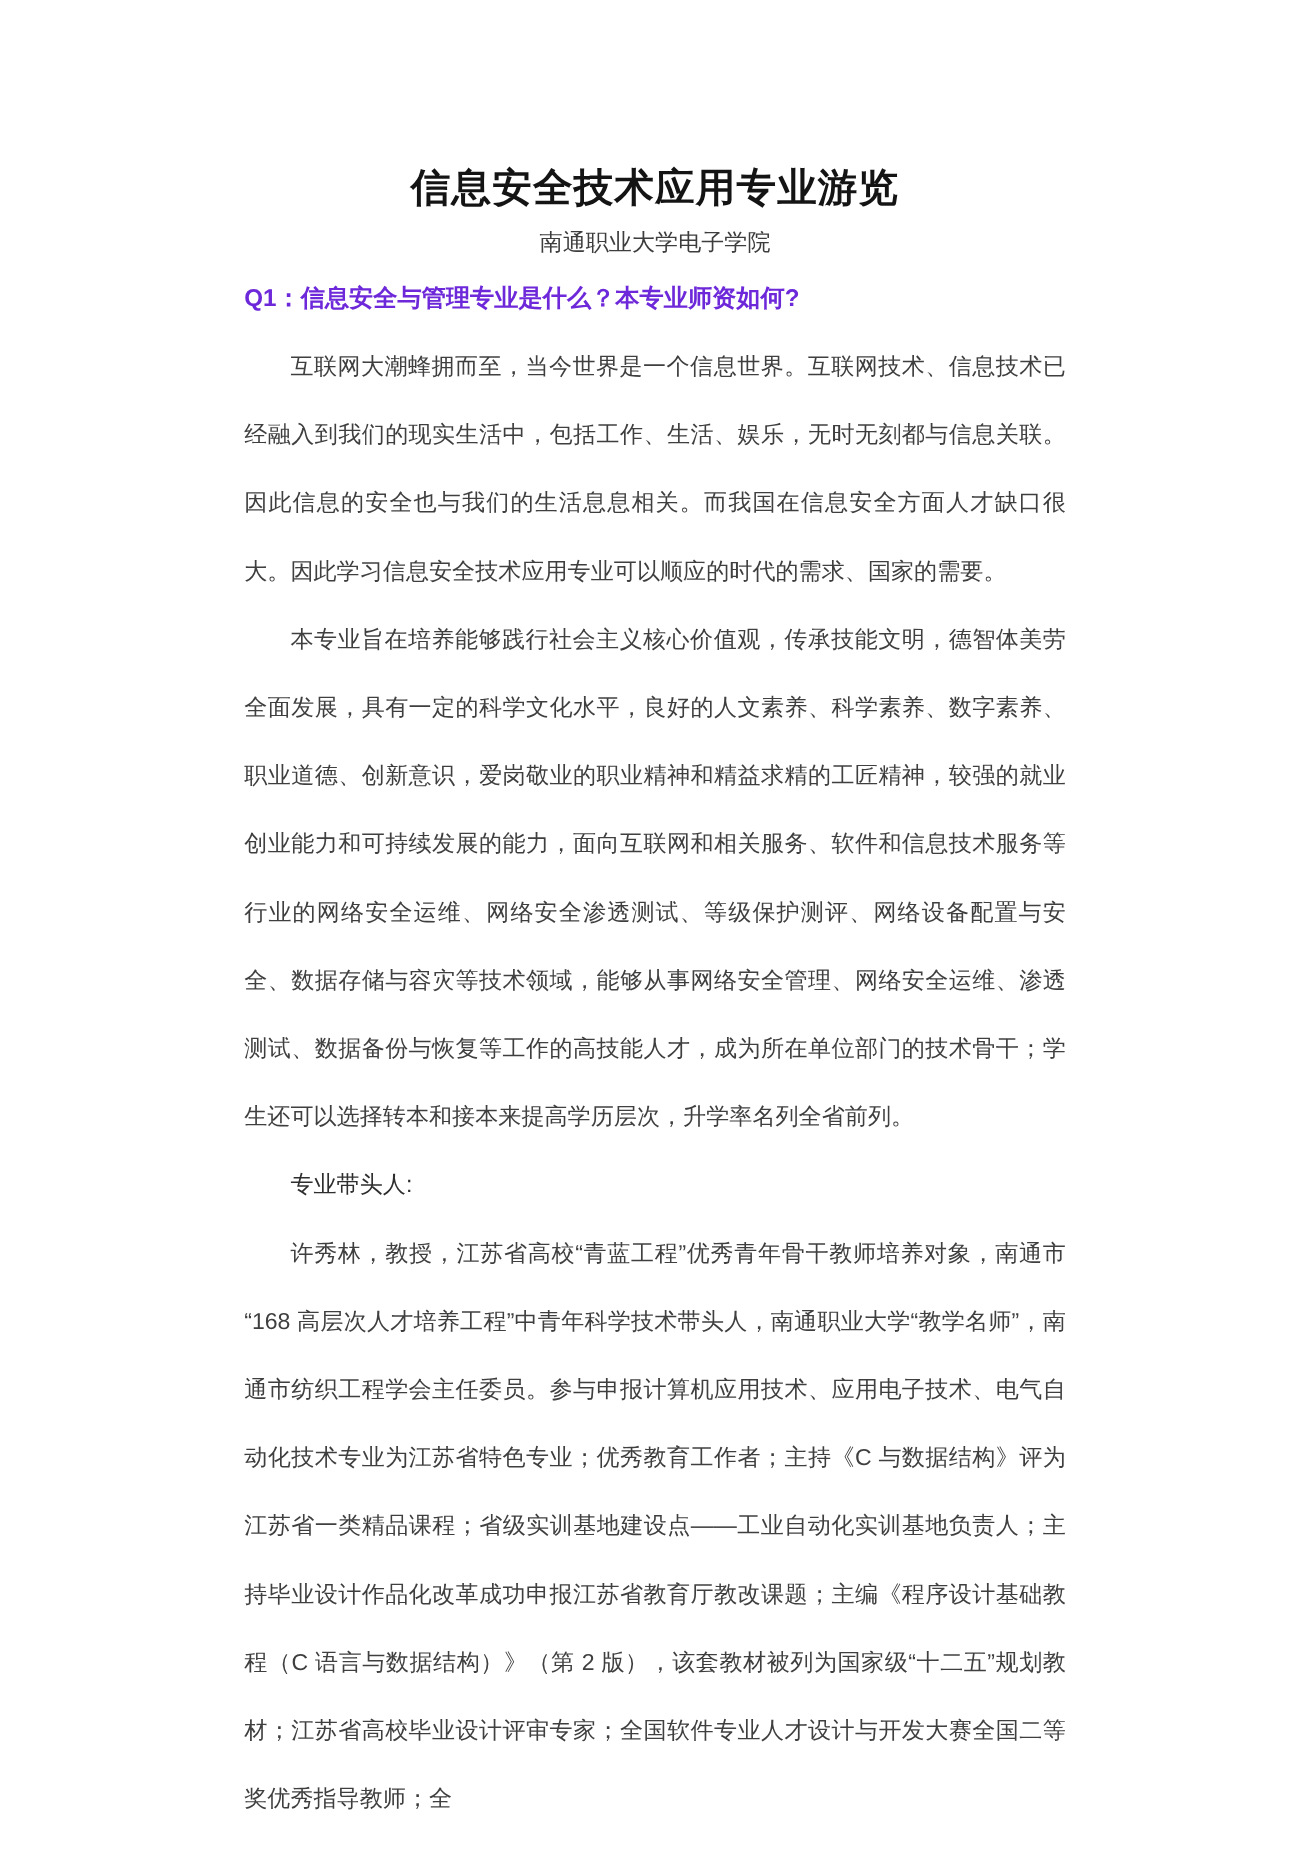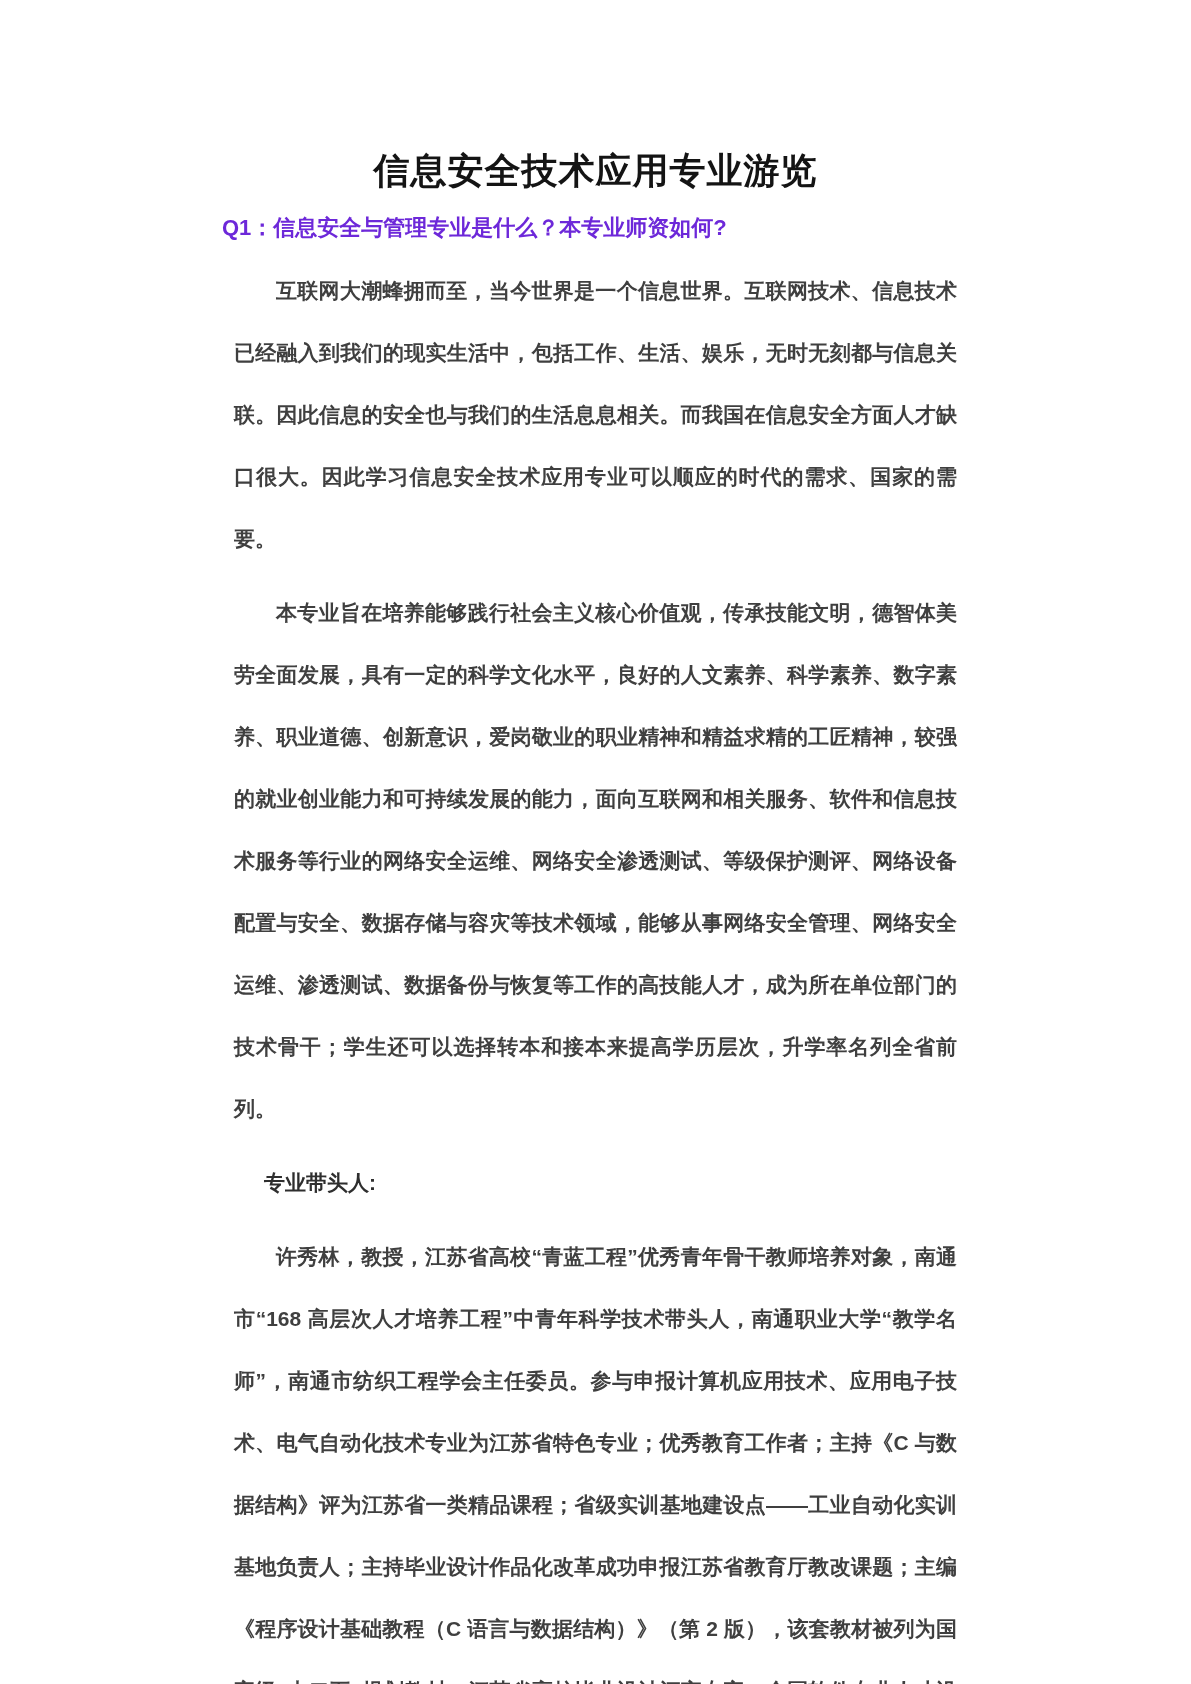--- a/index.html
+++ b/index.html
@@ -40,44 +40,45 @@
   .question-heading {
     font-size: 22px;
     line-height: 32px;
     font-weight: 700;
     color: #6d28d9;
     margin: 20px 0 0 0;
   }
   .body-text {
     font-size: 21px;
     line-height: 62px;
-    font-weight: 700;
+    font-weight: 400;
     color: #3f3f3f;
     text-align: justify;
     text-indent: 2em;
-    margin: 12px;
+    margin: 0;
   }
   .body-text.first-after-heading {
     margin-top: 16px;
   }
   .section-subheading {
     font-size: 21px;
     line-height: 62px;
-    font-weight: 700;
+    font-weight: 400;
     color: #2e2e2e;
     text-indent: 2em;
     margin: 0;
   }
 </style>
 </head>
 <body>
 
 <div class="page">
   <h1 class="doc-title">信息安全技术应用专业游览</h1>
 
+  <div class="doc-subtitle">南通职业大学电子学院</div>
 
   <h2 class="question-heading">Q1：信息安全与管理专业是什么？本专业师资如何?</h2>
 
   <p class="body-text first-after-heading">互联网大潮蜂拥而至，当今世界是一个信息世界。互联网技术、信息技术已经融入到我们的现实生活中，包括工作、生活、娱乐，无时无刻都与信息关联。因此信息的安全也与我们的生活息息相关。而我国在信息安全方面人才缺口很大。因此学习信息安全技术应用专业可以顺应的时代的需求、国家的需要。</p>
 
   <p class="body-text">本专业旨在培养能够践行社会主义核心价值观，传承技能文明，德智体美劳全面发展，具有一定的科学文化水平，良好的人文素养、科学素养、数字素养、职业道德、创新意识，爱岗敬业的职业精神和精益求精的工匠精神，较强的就业创业能力和可持续发展的能力，面向互联网和相关服务、软件和信息技术服务等行业的网络安全运维、网络安全渗透测试、等级保护测评、网络设备配置与安全、数据存储与容灾等技术领域，能够从事网络安全管理、网络安全运维、渗透测试、数据备份与恢复等工作的高技能人才，成为所在单位部门的技术骨干；学生还可以选择转本和接本来提高学历层次，升学率名列全省前列。</p>
 
   <p class="section-subheading">专业带头人:</p>
 
   <p class="body-text">许秀林，教授，江苏省高校“青蓝工程”优秀青年骨干教师培养对象，南通市“168 高层次人才培养工程”中青年科学技术带头人，南通职业大学“教学名师”，南通市纺织工程学会主任委员。参与申报计算机应用技术、应用电子技术、电气自动化技术专业为江苏省特色专业；优秀教育工作者；主持《C 与数据结构》评为江苏省一类精品课程；省级实训基地建设点——工业自动化实训基地负责人；主持毕业设计作品化改革成功申报江苏省教育厅教改课题；主编《程序设计基础教程（C 语言与数据结构）》（第 2 版），该套教材被列为国家级“十二五”规划教材；江苏省高校毕业设计评审专家；全国软件专业人才设计与开发大赛全国二等奖优秀指导教师；全</p>

